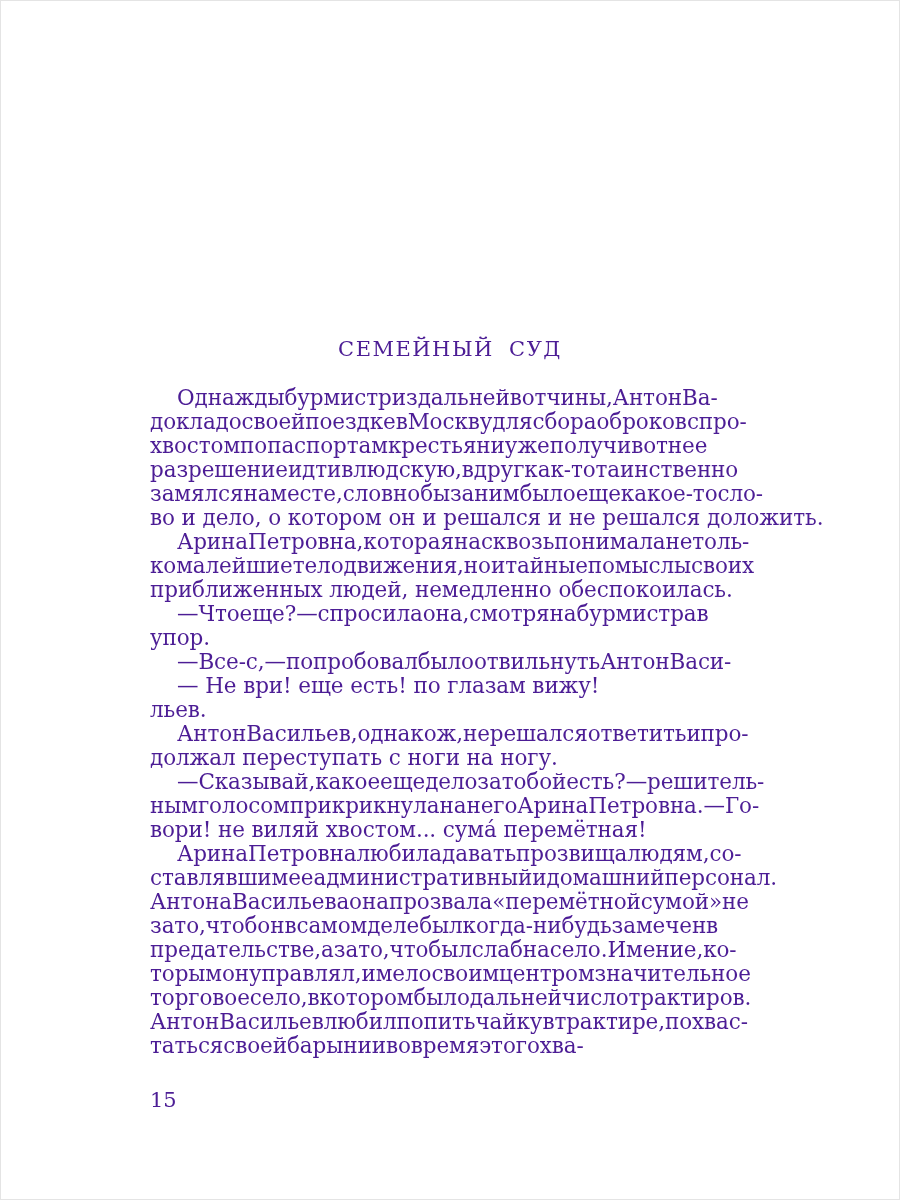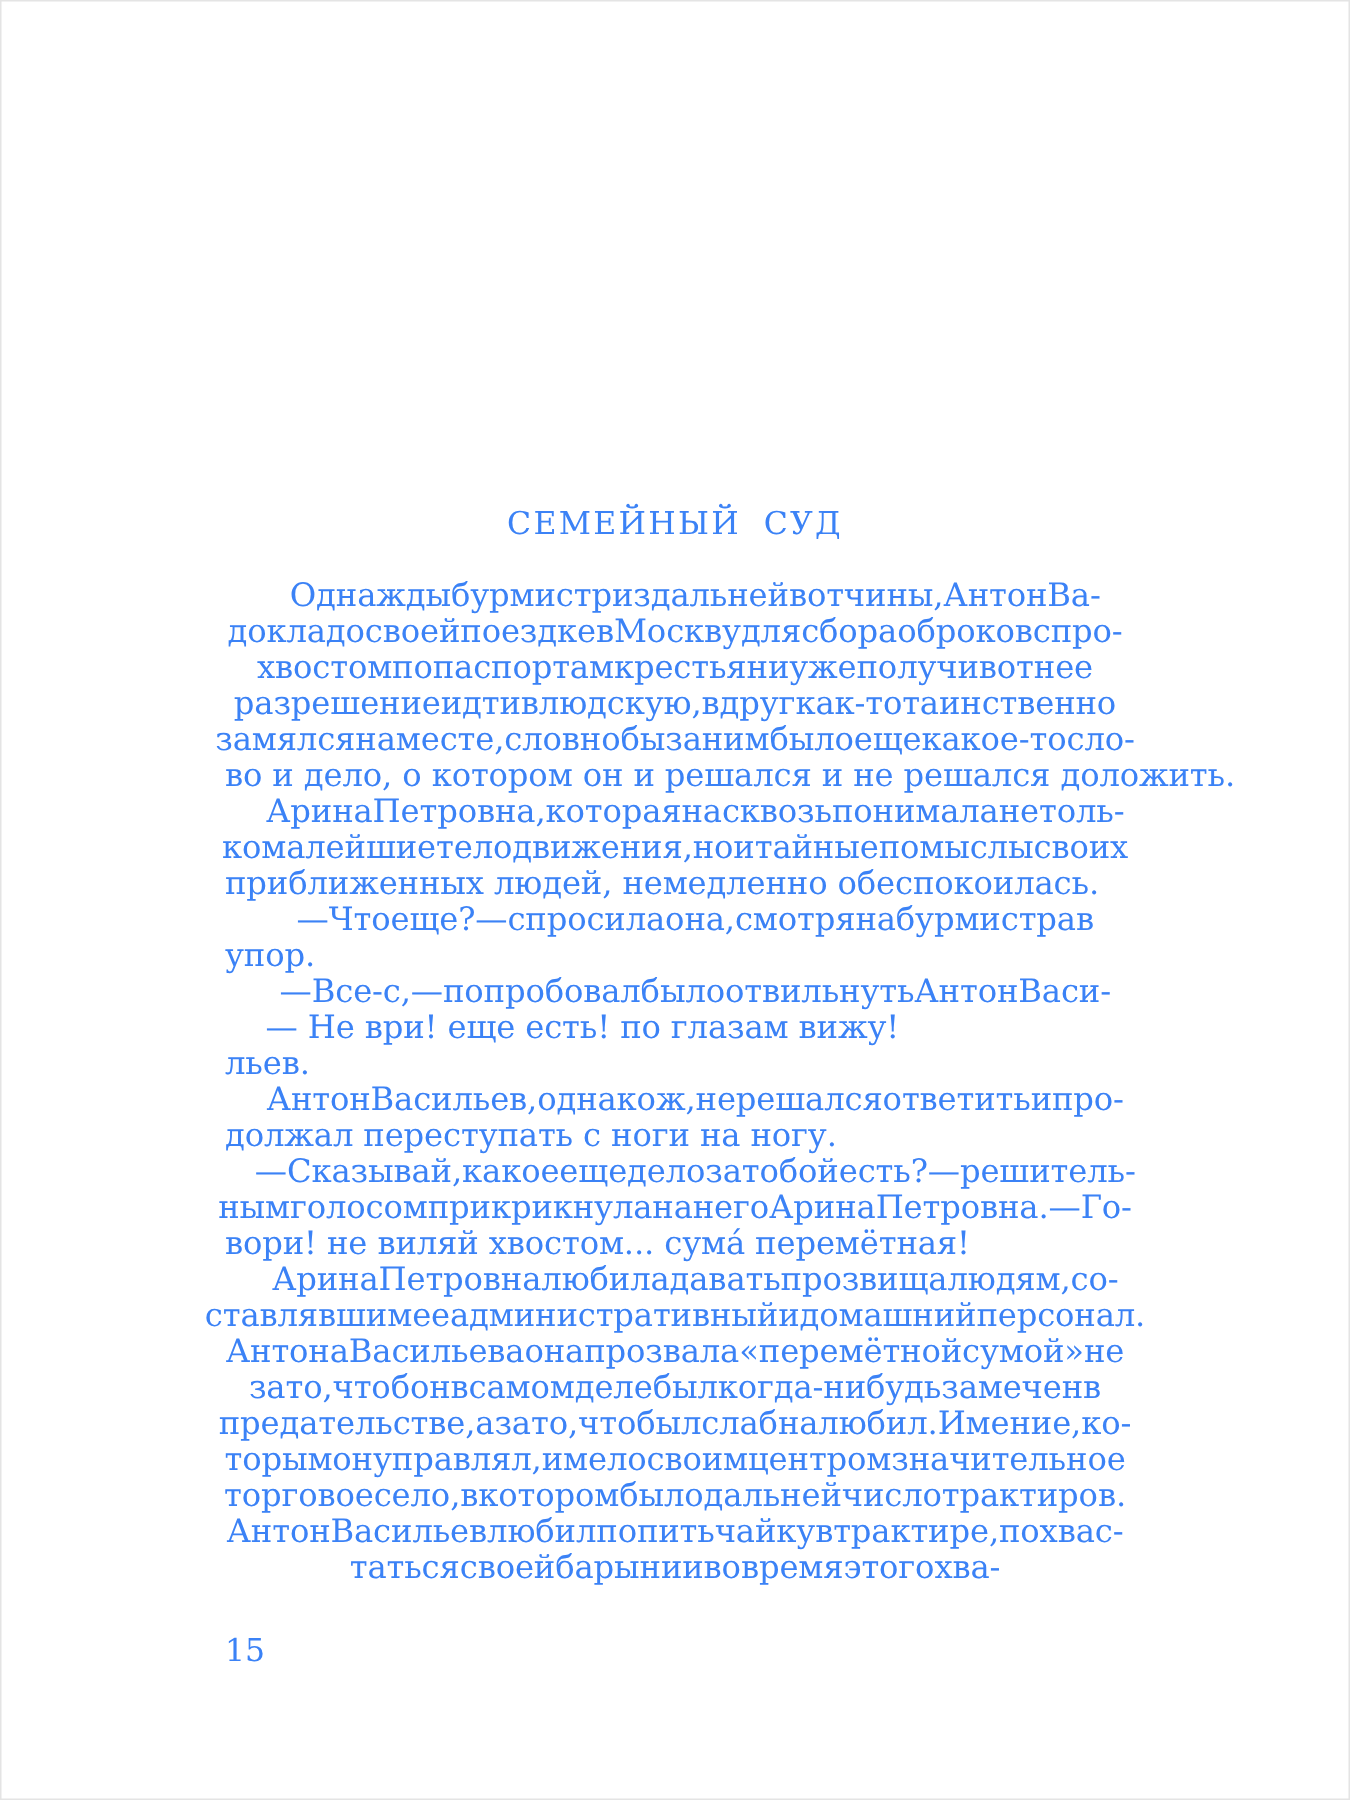--- a/index.html
+++ b/index.html
@@ -7,21 +7,21 @@
     padding: 0;
     background: #ffffff;
   }
   .page {
     position: relative;
     width: 900px;
     height: 1200px;
     background: #ffffff;
     box-shadow: inset 0 0 0 1px #e4e4e4;
     font-family: "DejaVu Serif", "Liberation Serif", serif;
-    color: #3b82f6;
+    color: #4c1d95;
     overflow: hidden;
   }
   .chapter-title {
     position: absolute;
     top: 336px;
     left: 150px;
     width: 600px;
     margin: 0;
     text-align: center;
     font-size: 21px;
@@ -33,21 +33,21 @@
   .text-block {
     position: absolute;
     top: 386px;
     left: 150px;
     width: 600px;
     font-size: 21.5px;
     letter-spacing: -0.1px;
   }
   .text-line {
     display: flex;
-    justify-content: center;
+    justify-content: flex-start;
     height: 24px;
     line-height: 24px;
     white-space: pre;
   }
   .text-line.indent {
     padding-left: 27px;
   }
   .text-line.last {
     display: block;
   }
@@ -84,21 +84,21 @@
       <div class="text-line last">льев.</div>
       <div class="text-line indent"><span>Антон</span><span>Васильев,</span><span>однако</span><span>ж,</span><span>не</span><span>решался</span><span>ответить</span><span>и</span><span>про-</span></div>
       <div class="text-line last">должал переступать с ноги на ногу.</div>
       <div class="text-line indent"><span>—</span><span>Сказывай,</span><span>какое</span><span>еще</span><span>дело</span><span>за</span><span>тобой</span><span>есть?</span><span>—решитель-</span></div>
       <div class="text-line"><span>ным</span><span>голосом</span><span>прикрикнула</span><span>на</span><span>него</span><span>Арина</span><span>Петровна.—</span><span>Го-</span></div>
       <div class="text-line last">вори! не виляй хвостом... сума́ перемётная!</div>
       <div class="text-line indent"><span>Арина</span><span>Петровна</span><span>любила</span><span>давать</span><span>прозвища</span><span>людям,</span><span>со-</span></div>
       <div class="text-line"><span>ставлявшим</span><span>ее</span><span>административный</span><span>и</span><span>домашний</span><span>персонал.</span></div>
       <div class="text-line"><span>Антона</span><span>Васильева</span><span>она</span><span>прозвала</span><span>«перемётной</span><span>сумой»</span><span>не</span></div>
       <div class="text-line"><span>за</span><span>то,</span><span>чтоб</span><span>он</span><span>в</span><span>самом</span><span>деле</span><span>был</span><span>когда-нибудь</span><span>замечен</span><span>в</span></div>
-      <div class="text-line"><span>предательстве,</span><span>а</span><span>за</span><span>то,</span><span>что</span><span>был</span><span>слаб</span><span>на</span><span>любил.</span><span>Имение,</span><span>ко-</span></div>
+      <div class="text-line"><span>предательстве,</span><span>а</span><span>за</span><span>то,</span><span>что</span><span>был</span><span>слаб</span><span>на</span><span>село.</span><span>Имение,</span><span>ко-</span></div>
       <div class="text-line"><span>торым</span><span>он</span><span>управлял,</span><span>имело</span><span>своим</span><span>центром</span><span>значительное</span></div>
       <div class="text-line"><span>торговое</span><span>село,</span><span>в</span><span>котором</span><span>было</span><span>дальней</span><span>число</span><span>трактиров.</span></div>
       <div class="text-line"><span>Антон</span><span>Васильев</span><span>любил</span><span>попить</span><span>чайку</span><span>в</span><span>трактире,</span><span>похвас-</span></div>
       <div class="text-line"><span>таться</span><span>своей</span><span>барыни</span><span>и</span><span>во</span><span>время</span><span>этого</span><span>хва-</span></div>
     </div>
 
   <div class="page-number">15</div>
 </div>
 
 </body></html>

